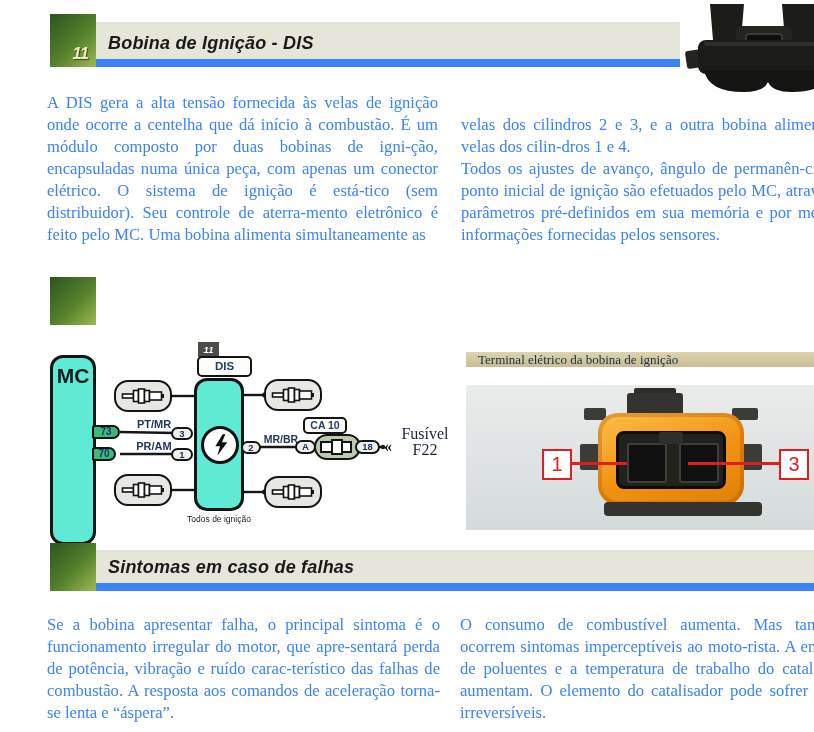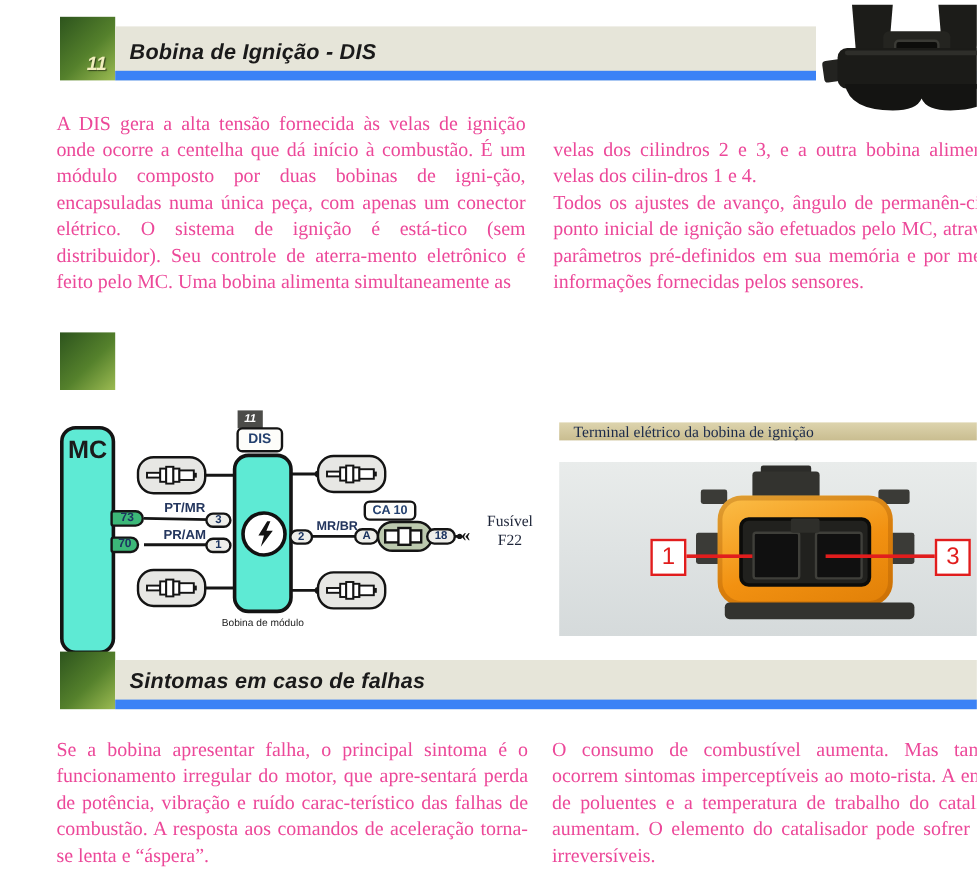--- a/index.html
+++ b/index.html
@@ -10,21 +10,21 @@
   
   .hsq{position:absolute;left:8px;width:46px;
        background:linear-gradient(135deg,#2d541d 0%,#55812c 55%,#9cbb52 100%);}
   .hsq .num{position:absolute;right:7px;bottom:4px;color:#f1eebd;
        font:italic 700 16px "Liberation Sans",sans-serif;text-shadow:1px 1px 1px rgba(0,0,0,.55);}
   .band{position:absolute;left:54px;width:758px;background:#e6e5d9;border-bottom:8px solid #3b82f6;
        display:flex;align-items:flex-end;padding:0 0 5px 12px;box-sizing:border-box;}
   .htitle{font:italic 700 18px "Liberation Sans",sans-serif;color:#1a1a1a;letter-spacing:.2px;}
 
   
-  .serif{font-family:"Liberation Serif",serif;color:#ec4899;font-size:16.6px;line-height:22px;
+  .serif{font-family:"Liberation Serif",serif;color:#3b82f6;font-size:16.6px;line-height:22px;
        text-align:justify;}
   .serif p{margin:0;}
 
   
   #diagram{position:absolute;left:0;top:340px;width:420px;height:212px;}
   .block{position:absolute;background:#5eead4;border:3px solid #141414;border-radius:13px;box-sizing:border-box;}
   .mc-label{font:700 21px "Liberation Sans",sans-serif;color:#1b1b1b;text-align:center;margin-top:6px;}
   .pin{position:absolute;box-sizing:border-box;border:2px solid #141414;text-align:center;
        font:700 10px "Liberation Sans",sans-serif;color:#1c3460;}
   .pin.green{background:#3cb878;border-radius:3px 8px 8px 3px;line-height:10px;}
@@ -34,21 +34,21 @@
        text-align:center;font:700 11px "Liberation Sans",sans-serif;color:#23406e;}
   .badge{position:absolute;background:#4c4c49;color:#fff;text-align:center;
        font:italic 700 9.5px "Liberation Sans",sans-serif;line-height:15px;}
   .plug{position:absolute;width:58px;height:32px;background:#e7e7e4;border:2.5px solid #141414;
        border-radius:14px;box-sizing:border-box;display:flex;align-items:center;justify-content:center;}
   .bolt-circle{position:absolute;width:38px;height:38px;border:3px solid #111;border-radius:50%;
        background:#fff;box-sizing:border-box;display:flex;align-items:center;justify-content:center;}
   .fuse-oval{position:absolute;background:#bcc9ae;border:2.5px solid #141414;border-radius:13px;
        box-sizing:border-box;display:flex;align-items:center;justify-content:center;}
   .break{position:absolute;font:700 16px "Liberation Serif",serif;color:#141414;}
-  .fusetext{position:absolute;font-family:"Liberation Serif",serif;color:#1d2438;font-size:13px;
+  .fusetext{position:absolute;font-family:"Liberation Serif",serif;color:#1d2438;font-size:16px;
        line-height:16px;text-align:center;}
   .coilcap{position:absolute;font:400 8.5px "Liberation Sans",sans-serif;color:#222;text-align:center;}
 
   
   #terminal{position:absolute;left:424px;top:352px;width:388px;height:178px;}
   #terminal .capbar{position:absolute;left:0;top:0;width:100%;height:15px;box-sizing:border-box;
        background:linear-gradient(#ddd4ae,#c9bd90);display:flex;align-items:center;padding-left:12px;
        font-family:"Liberation Serif",serif;font-size:13px;color:#1b2a4a;}
   #terminal .photo{position:absolute;left:0;top:33px;width:100%;height:145px;
        background:linear-gradient(#e9eceb,#d5dadb);}
@@ -124,21 +124,21 @@
     </div>
 
     <div class="pin green" style="left:50px;top:85px;width:28px;height:14px;">73</div>
     <div class="pin green" style="left:50px;top:107px;width:24px;height:14px;">70</div>
 
     <div class="wlabel" style="left:88px;top:78px;width:48px;">PT/MR</div>
     <div class="wlabel" style="left:88px;top:100px;width:48px;">PR/AM</div>
     <div class="wlabel" style="left:217px;top:93px;width:44px;font-size:10.5px;">MR/BR</div>
 
     <div class="badge" style="left:156px;top:2px;width:21px;height:15px;">11</div>
-    <div class="tab" style="left:155px;top:16px;width:39px;height:21px;line-height:17px;font-size:11.5px;">DIS</div>
+    <div class="tab" style="left:155px;top:16px;width:55px;height:21px;line-height:17px;font-size:11.5px;">DIS</div>
 
     <div class="block" style="left:152px;top:38px;width:50px;height:133px;"></div>
     <div class="bolt-circle" style="left:159px;top:86px;">
       <svg width="18" height="24" viewBox="0 0 26 36">
         <path d="M17,2 L6,20 h7 L9,34 L24,14 h-8 L21,2 Z" fill="#111"></path>
       </svg>
     </div>
 
     <div class="pin gray" style="left:129px;top:87px;width:22px;height:13px;">3</div>
     <div class="pin gray" style="left:129px;top:108px;width:22px;height:13px;">1</div>
@@ -202,21 +202,21 @@
         </svg>
     </div>
     <div class="pin gray" style="left:313px;top:100px;width:25px;height:14px;line-height:10px;">18</div>
     <span class="break" style="left:342px;top:98px;">«</span>
 
     <div class="fusetext" style="left:352px;top:86px;width:62px;">
       <div>Fusível</div>
       <div>F22</div>
     </div>
 
-    <div class="coilcap" style="left:137px;top:174px;width:80px;">Bobina de módulo</div>
+    <div class="coilcap" style="left:137px;top:174px;width:80px;">Todos de ignição</div>
   </div>
 
   <div id="terminal">
     <div class="capbar">Terminal elétrico da bobina de ignição</div>
     <div class="photo"></div>
 
     <div class="abs" style="left:168px;top:36px;width:42px;height:10px;background:#2c2c29;border-radius:2px;"></div>
     <div class="abs" style="left:161px;top:41px;width:56px;height:26px;background:#33332f;border-radius:3px;"></div>
     <div class="clip" style="left:118px;top:56px;width:22px;height:12px;"></div>
     <div class="clip" style="left:266px;top:56px;width:26px;height:12px;"></div>

